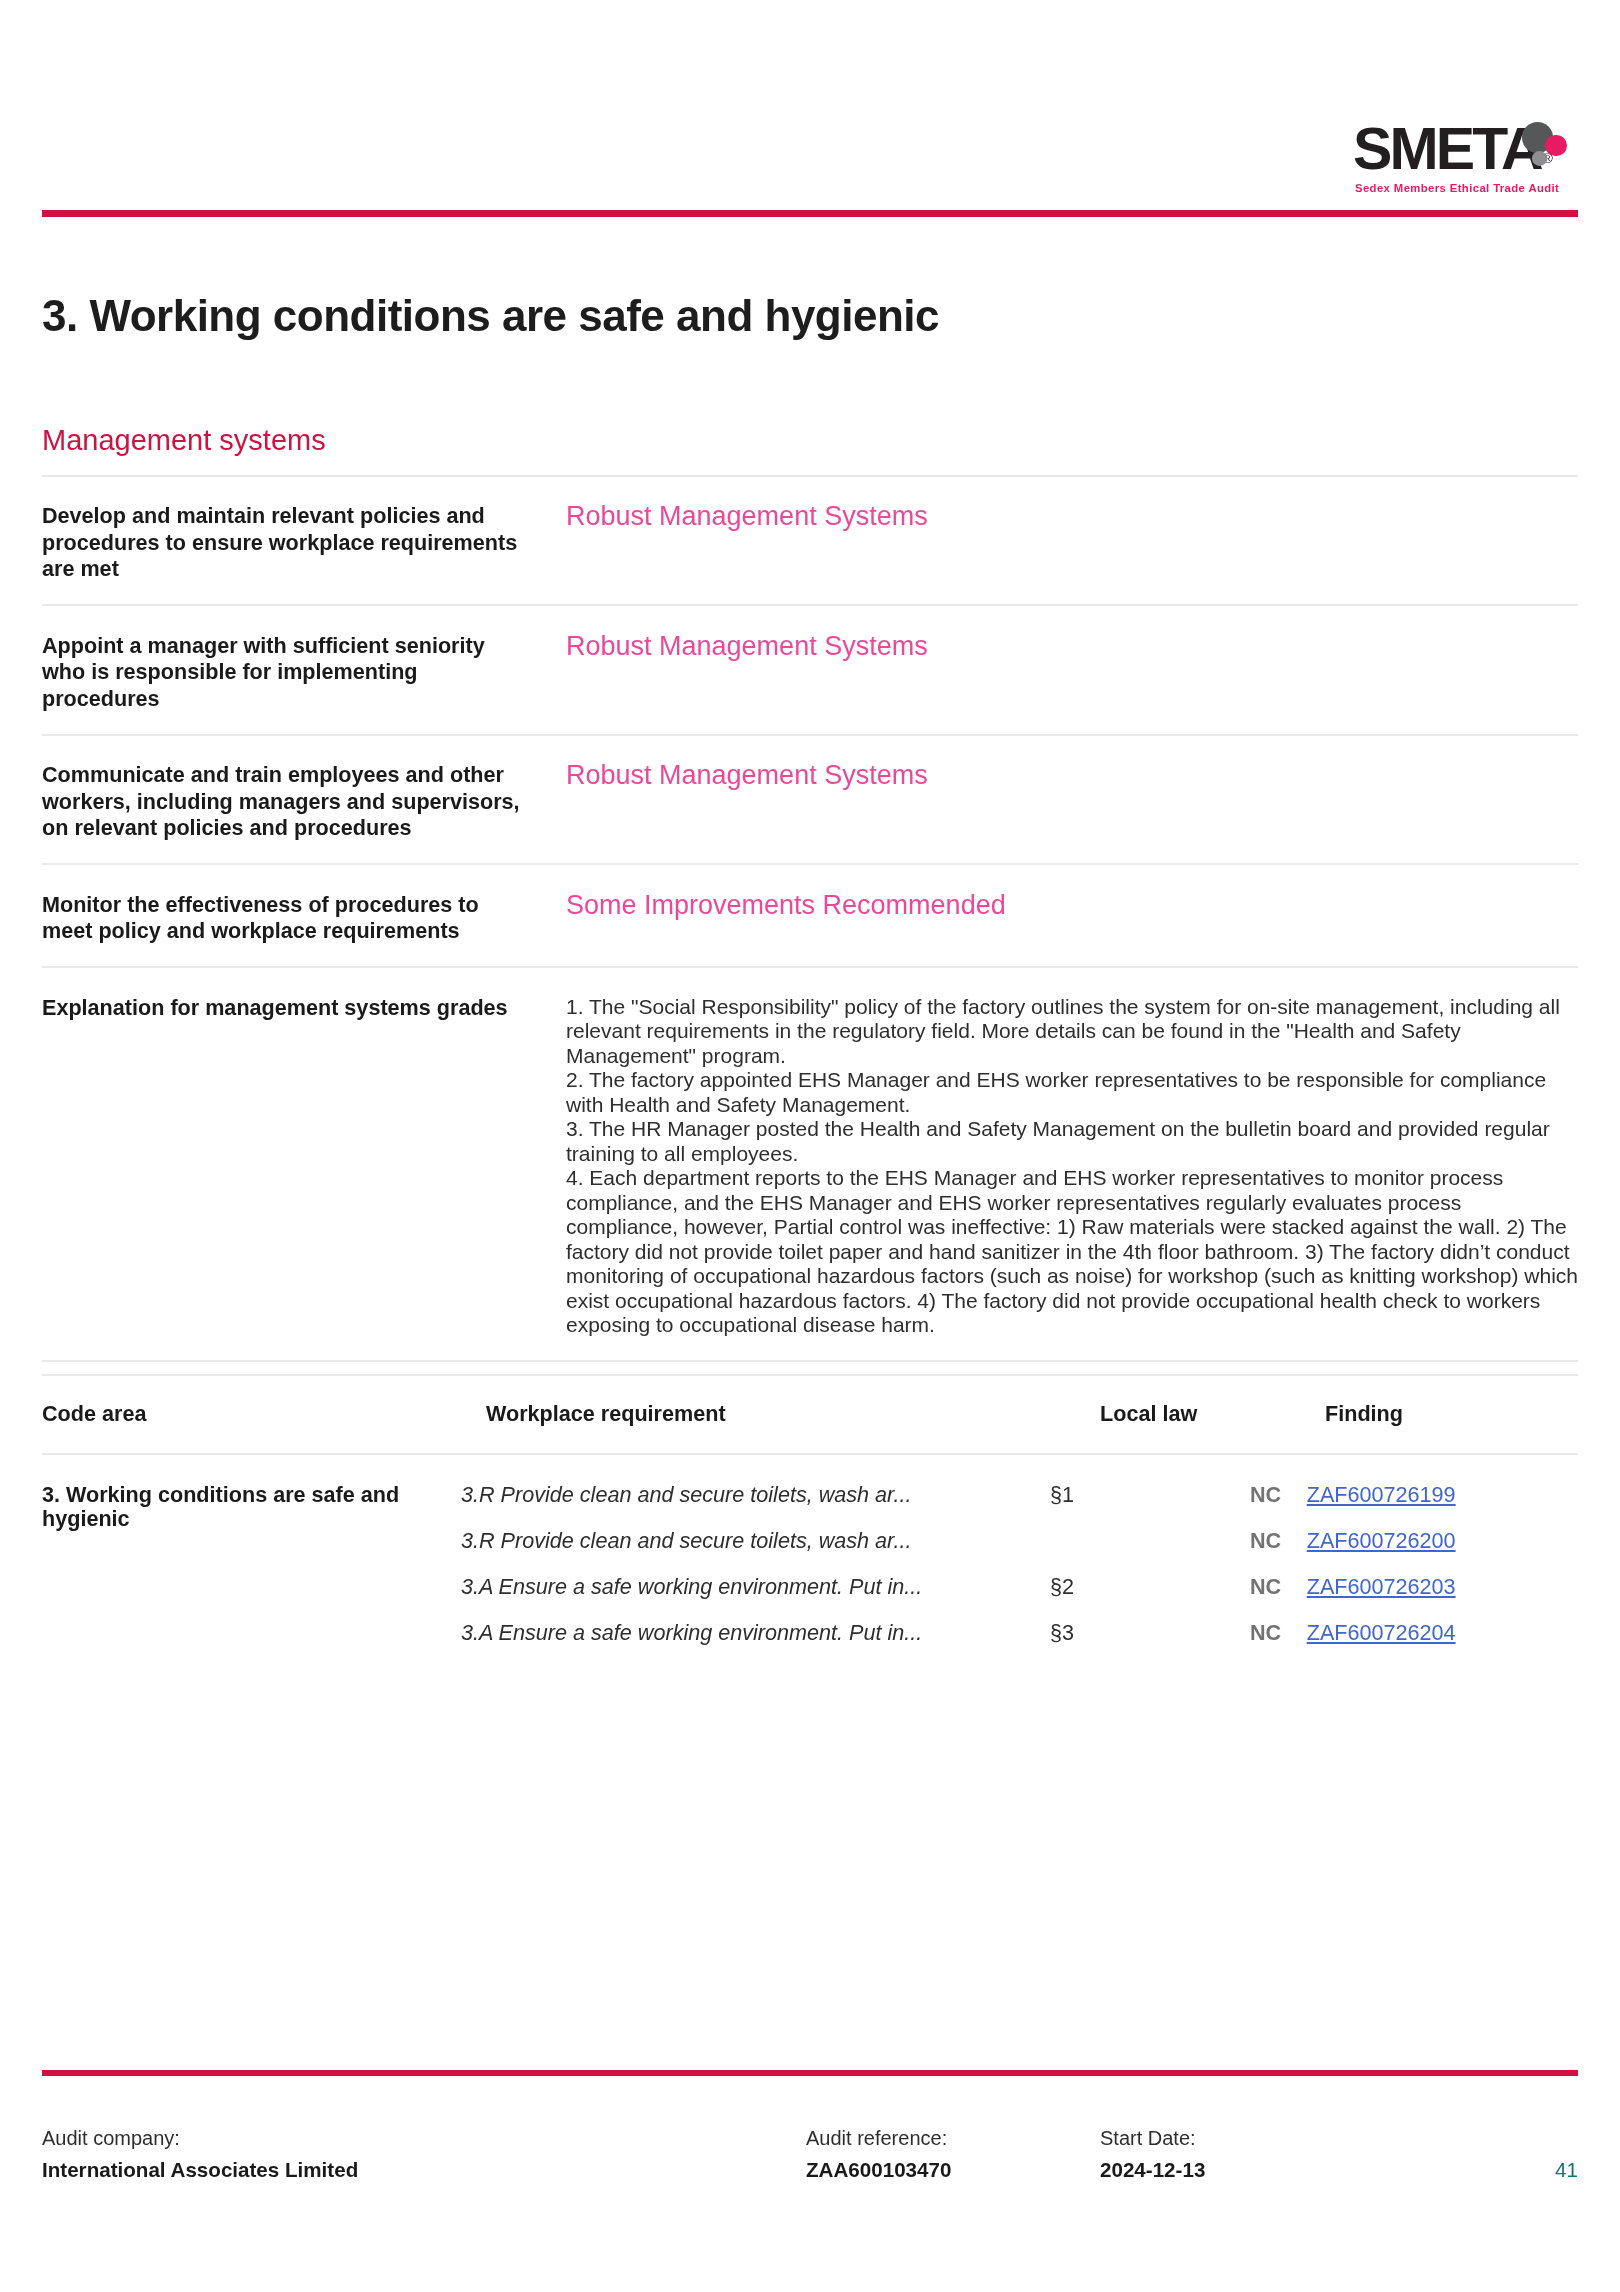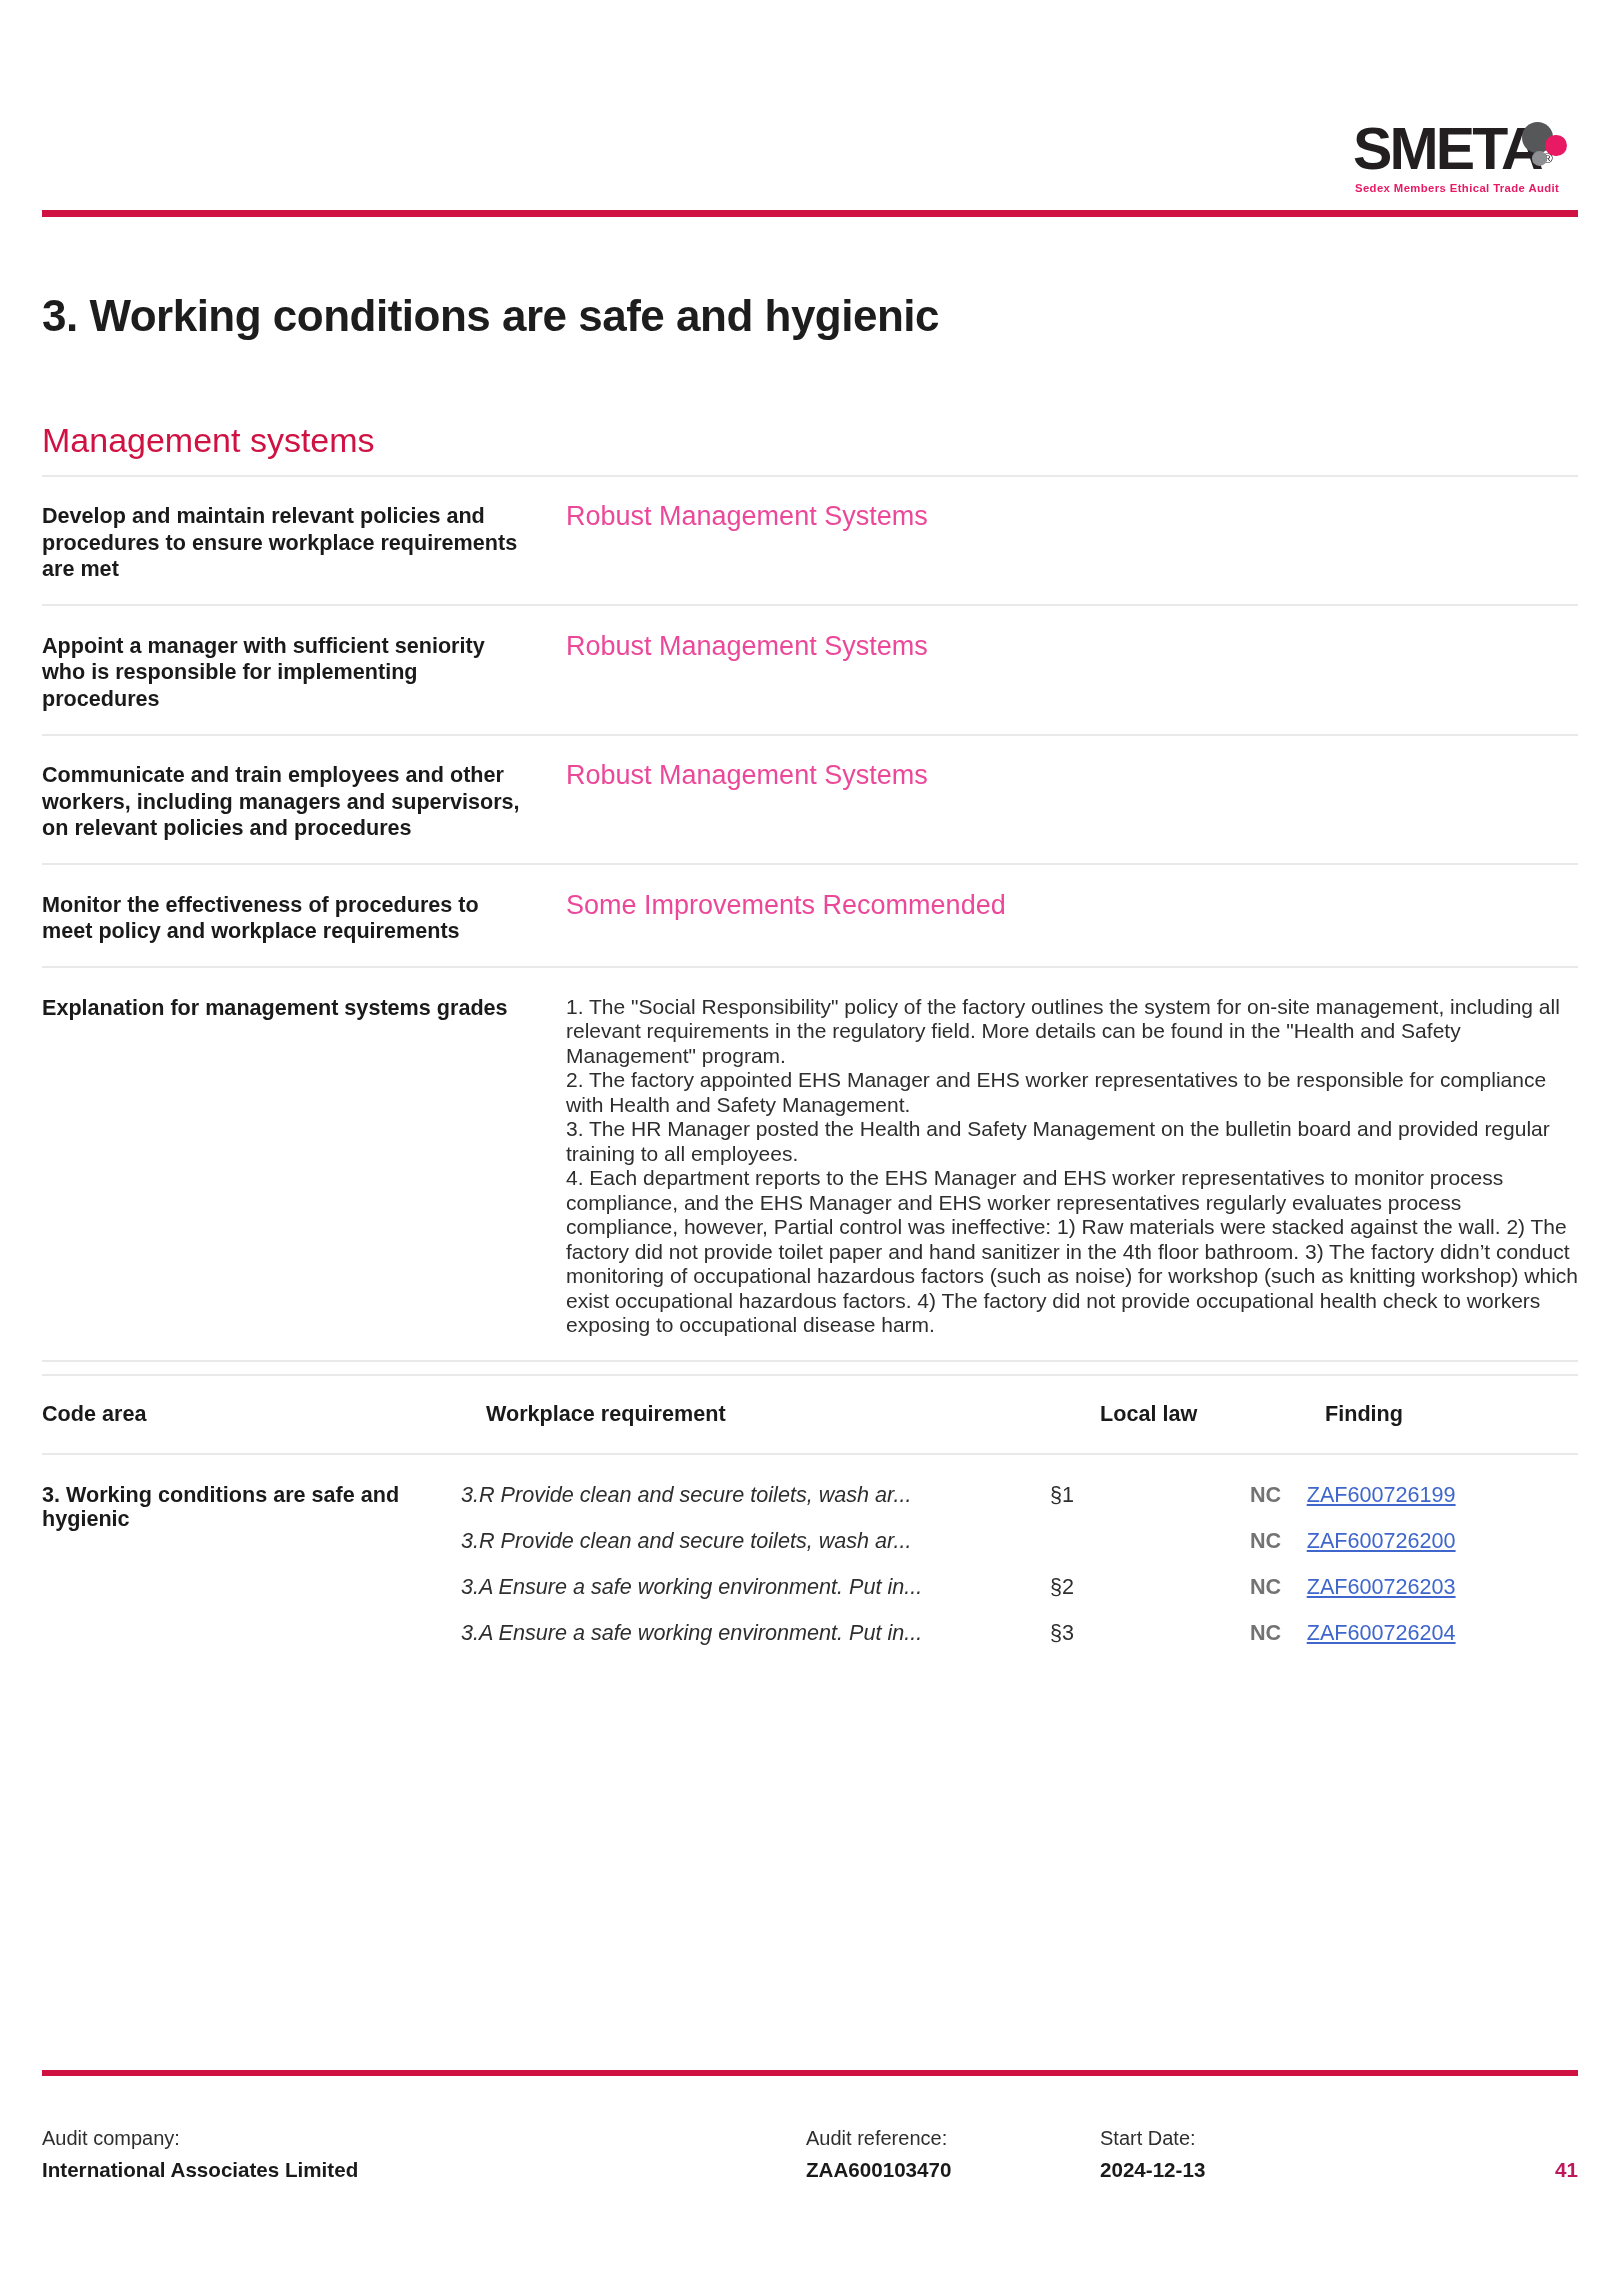--- a/index.html
+++ b/index.html
@@ -22,21 +22,21 @@
     font-size:11.3px; font-weight:700; letter-spacing:0.4px; color:#e81a64; white-space:nowrap; }
 
   
   .rule { position:absolute; left:42px; right:42px; background:#d01243; }
   .rule-top { top:210px; height:6.9px; }
   .rule-bottom { top:2070px; height:5.9px; }
 
   
   .page-title { padding-top:290px; font-size:44px; line-height:51px; font-weight:700;
     letter-spacing:-0.5px; color:#1d1d1d; }
-  .section-heading { font-size:34px; line-height:34px; font-weight:400; color:#d01243; }
+  .section-heading { font-size:29px; line-height:34px; font-weight:400; color:#d01243; }
   .heading-mgmt { margin-top:82px; margin-bottom:17.6px; }
   .heading-findings { margin-top:74px; }
 
   
   .mgmt-table { border-bottom:2px solid #e9e9e9; }
   .mgmt-row { display:grid; grid-template-columns:524px 1fr; border-top:2px solid #e9e9e9;
     padding:26.5px 0 21.6px; }
   .mgmt-label { font-weight:700; font-size:21.6px; line-height:26.5px; color:#1a1a1a; padding-right:44px; }
   .mgmt-value { font-size:27px; line-height:26.5px; color:#ec4899; }
   .mgmt-row.explanation .mgmt-value { font-size:21px; line-height:24.5px; color:#2e2e2e; white-space:pre-line; }
@@ -54,21 +54,21 @@
   .finding-cell { display:flex; gap:25.5px; align-items:baseline; }
   .nc-badge { color:#737373;font-weight:bold; }
   .ref-link { color:#3f66cc; text-decoration:underline; cursor:pointer; }
 
   
   .footer { position:absolute; left:42px; right:42px; top:2127px; }
   .footer span { position:absolute; white-space:nowrap; }
   .f-label { font-size:20px; color:#2e2e2e; top:0; }
   .f-value { font-weight:700; font-size:20.6px; color:#1a1a1a; top:31px; }
   .f-c1 { left:0; } .f-c2 { left:764px; } .f-c3 { left:1058px; }
-  .f-page { right:0; top:31px; font-weight:700; font-size:20.6px; color:#be185d; }
+  .f-page { right:0; top:31px; font-weight:400; font-size:20.6px; color:#0f766e; }
 </style>
 </head>
 <body>
 
 <div class="page">
 
   <div class="logo">
     <div class="logo-brand"><span>SMETA</span><span class="logo-reg">®</span></div>
     <span class="dot dot-dark"></span>
     <span class="dot dot-pink"></span>

